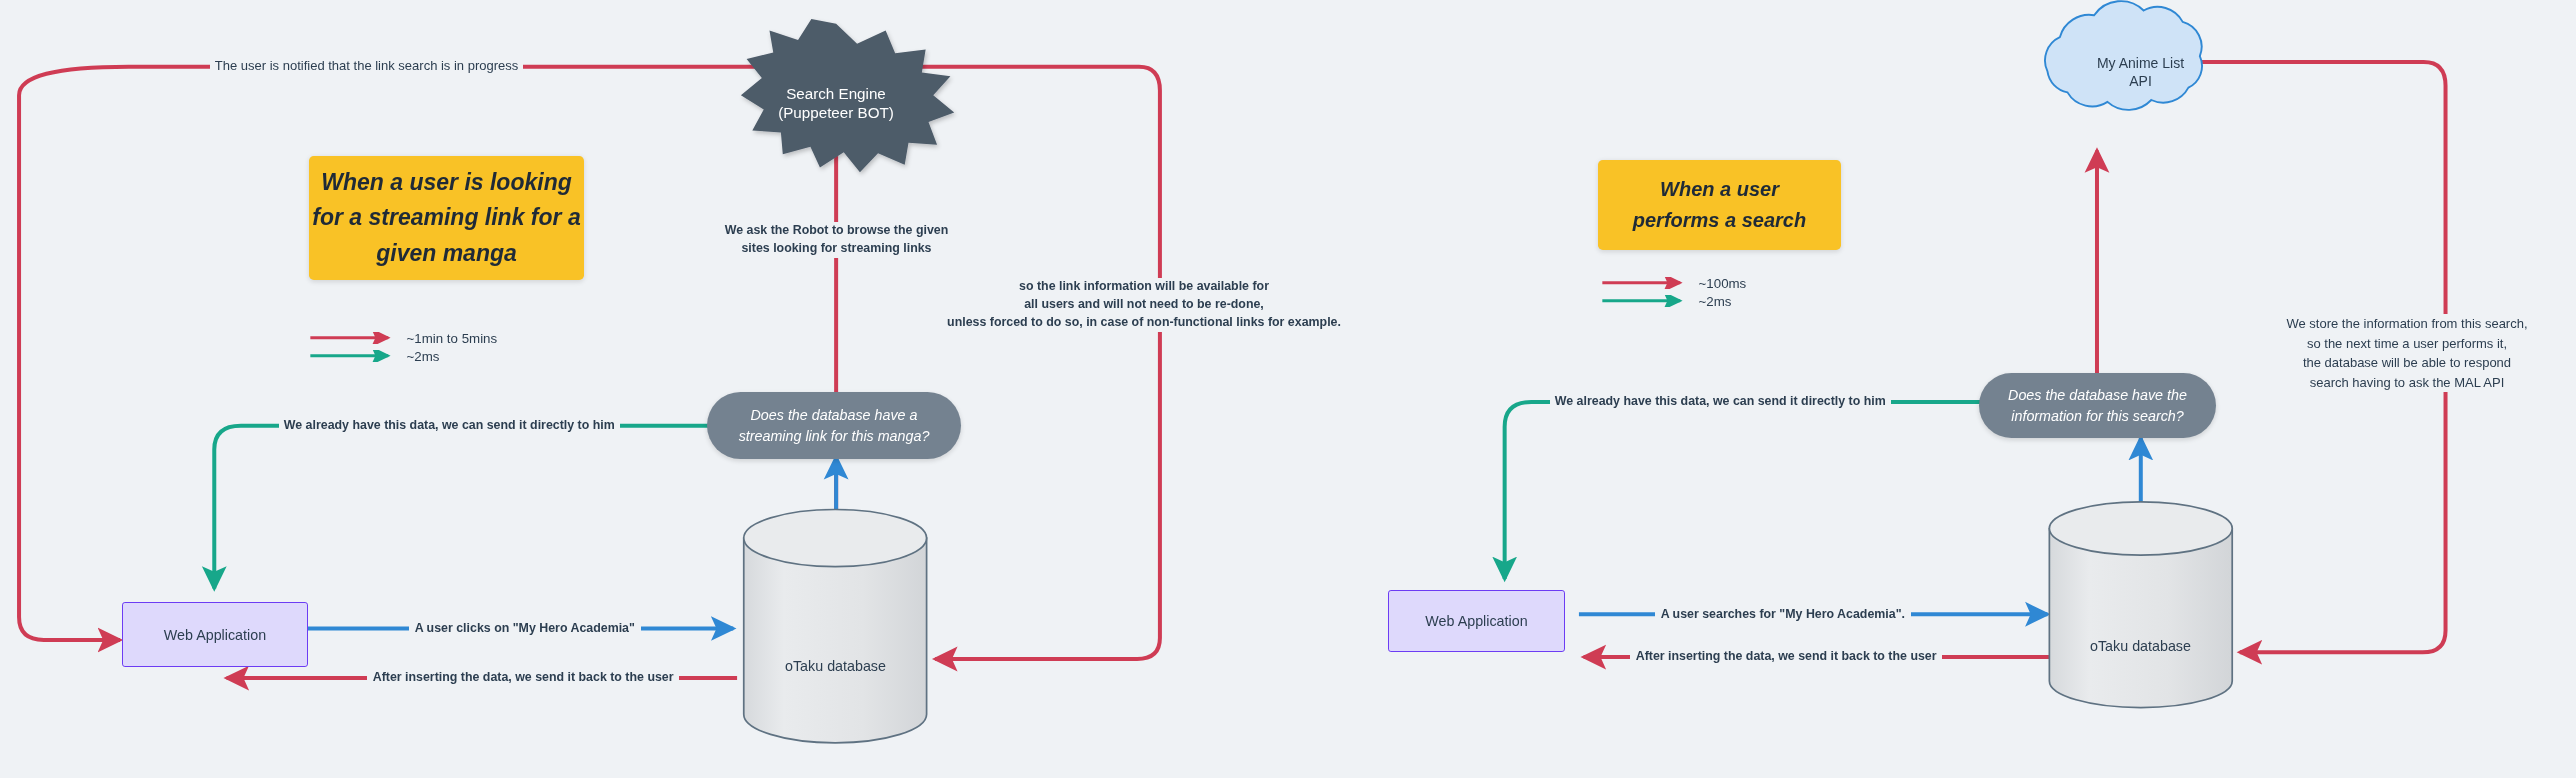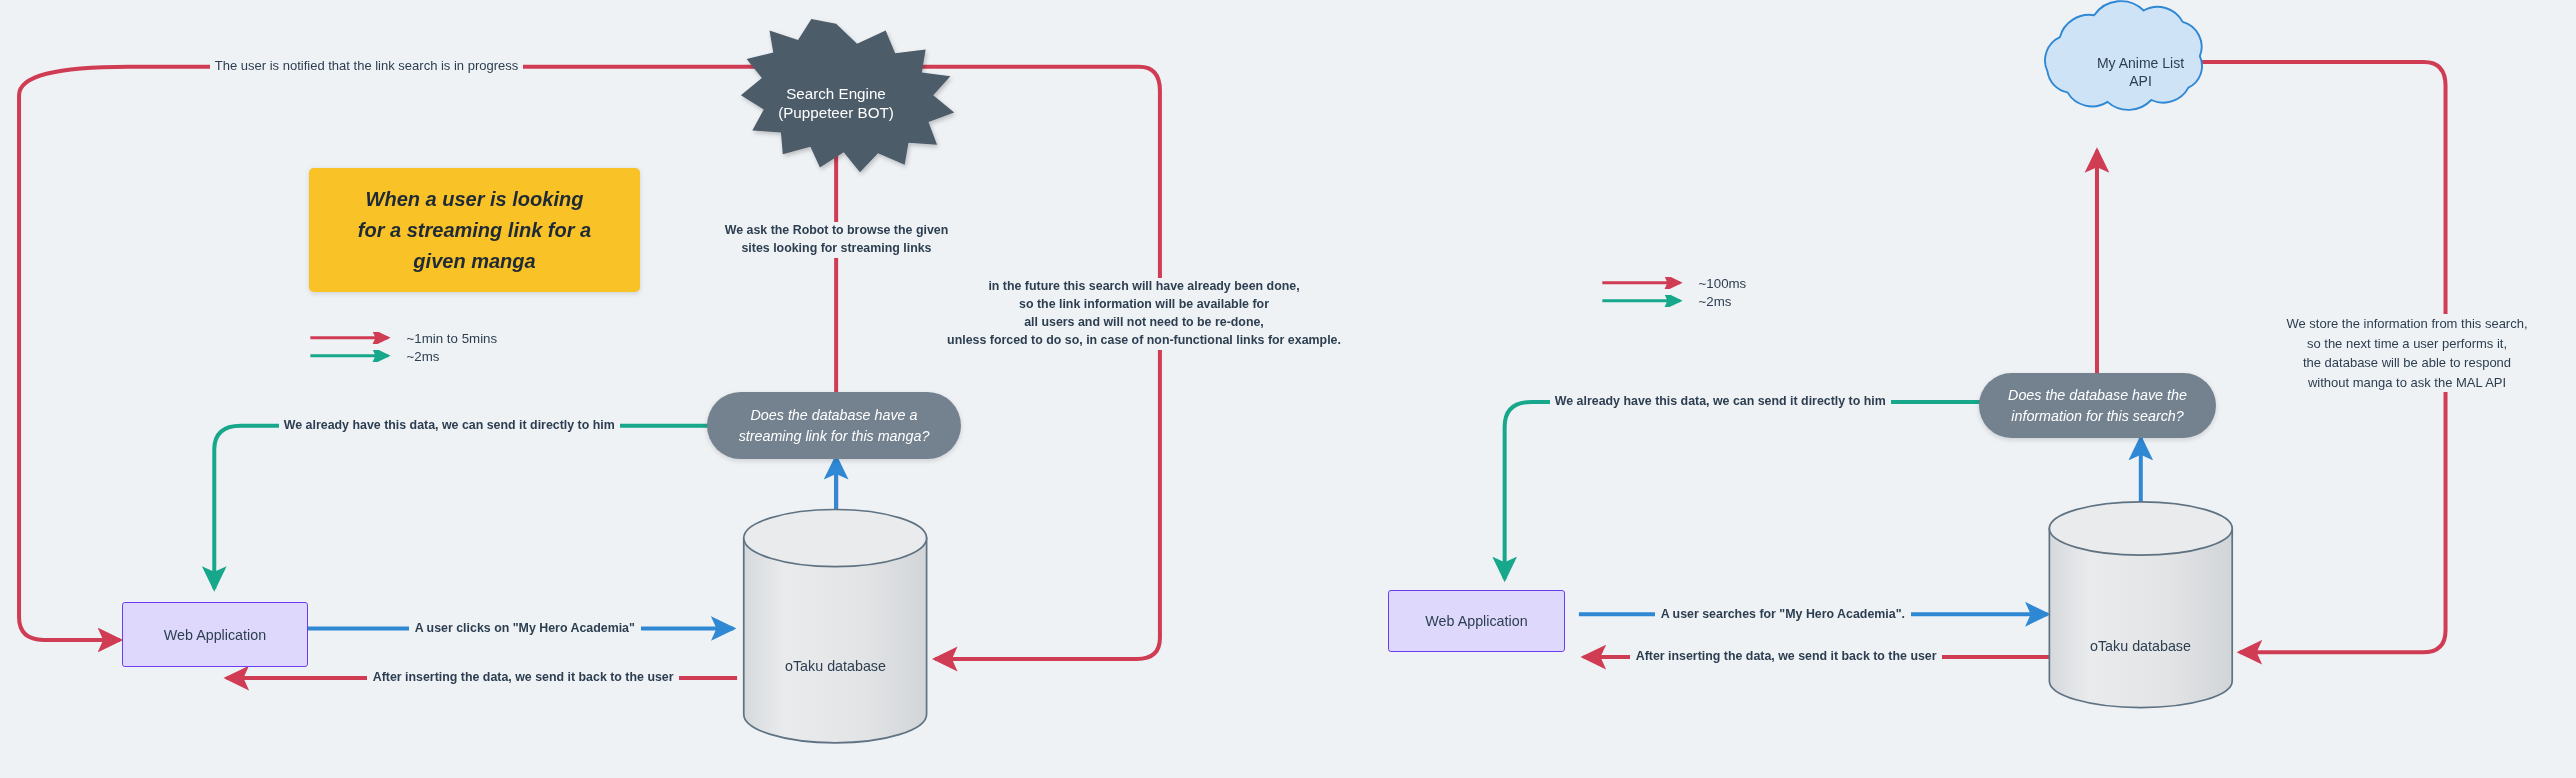--- a/index.html
+++ b/index.html
@@ -220,21 +220,21 @@
       <path d="M 2152,555 L 2152,715 A 96,28 0 0 0 2344,715 L 2344,555 Z" fill="url(#dbgrad)" stroke="#5f7282" stroke-width="1.8"></path>
       <ellipse cx="2248" cy="555" rx="96" ry="28" fill="#e9ebed" stroke="#5f7282" stroke-width="1.8"></ellipse>
     </g>
   </svg>
 
   <div class="spike-label" style="left:741px; top:84px; width:190px;">
     <span class="sl">Search Engine</span>
     <span class="sl">(Puppeteer BOT)</span>
   </div>
 
-  <div class="node title-card" style="left:309px; top:168px; width:331px; height:124px; font-size:20px;">
+  <div class="node title-card" style="left:309px; top:156px; width:275px; height:124px; font-size:23px;">
     <span class="tl">When a user is looking</span>
     <span class="tl">for a streaming link for a</span>
     <span class="tl">given manga</span>
   </div>
 
   <div class="legend" style="left:310px; top:329px;">
     <div class="legend-row">
       <svg width="88" height="11.4" viewBox="0 0 92 12">
         <line x1="0" y1="6" x2="82" y2="6" stroke="#cf3c54" stroke-width="3.2" marker-end="url(#ah-red)"></line>
       </svg>
@@ -249,21 +249,20 @@
   </div>
 
   <div class="edge-label thin" style="left:210px; top:59px; background:#eff2f5; padding:0 4.8px;">The user is notified that the link search is in progress</div>
 
   <div class="block-label" style="left:707px; top:222px; width:259px; background:#eff2f5;">
     <span>We ask the Robot to browse the given</span>
     <span>sites looking for streaming links</span>
   </div>
 
   <div class="block-label" style="left:920px; top:278px; width:448px; background:#eff2f5;">
-    <span>in the future this search will have already been done,</span>
     <span>so the link information will be available for</span>
     <span>all users and will not need to be re-done,</span>
     <span>unless forced to do so, in case of non-functional links for example.</span>
   </div>
 
   <div class="node decision" style="left:707px; top:392px; width:254px; height:67px;font-style:italic;">
     <span class="dl">Does the database have a</span>
     <span class="dl">streaming link for this manga?</span>
   </div>
 
@@ -279,20 +278,24 @@
 
   <div class="edge-label bold" style="left:409px; top:622px; background:#eff2f5; padding:0 5.7px;">A user clicks on "My Hero Academia"</div>
 
   <div class="edge-label bold" style="left:367px; top:671px; background:#eff2f5; padding:0 5.7px;">After inserting the data, we send it back to the user</div>
 
   <div class="cloud-label" style="left:2046px; top:55px; width:189px;">
     <span class="cl">My Anime List</span>
     <span class="cl">API</span>
   </div>
 
+  <div class="node title-card" style="left:1598px; top:160px; width:243px; height:90px; font-size:20px;">
+    <span class="tl">When a user</span>
+    <span class="tl">performs a search</span>
+  </div>
 
   <div class="legend" style="left:1602px; top:274px;">
     <div class="legend-row">
       <svg width="88" height="11.4" viewBox="0 0 92 12">
         <line x1="0" y1="6" x2="82" y2="6" stroke="#cf3c54" stroke-width="3.2" marker-end="url(#ah-red)"></line>
       </svg>
       <span class="legend-text">~100ms</span>
     </div>
     <div class="legend-row">
       <svg width="88" height="11.4" viewBox="0 0 92 12">
@@ -300,21 +303,21 @@
       </svg>
       <span class="legend-text">~2ms</span>
     </div>
   </div>
 
 
   <div class="block-label reg" style="left:2269px; top:314px; width:276px; background:#eff2f5;">
     <span>We store the information from this search,</span>
     <span>so the next time a user performs it,</span>
     <span>the database will be able to respond</span>
-    <span>without manga to ask the MAL API</span>
+    <span>search having to ask the MAL API</span>
   </div>
 
   <div class="node decision" style="left:1979px; top:373px; width:237px; height:65px;">
     <span class="dl">Does the database have the</span>
     <span class="dl">information for this search?</span>
   </div>
 
   <div class="edge-label bold" style="left:1550px; top:395px; background:#eff2f5; padding:0 4.8px;">We already have this data, we can send it directly to him</div>
 
   <div class="node webapp" style="left:1388px; top:590px; width:177px; height:62px;">

